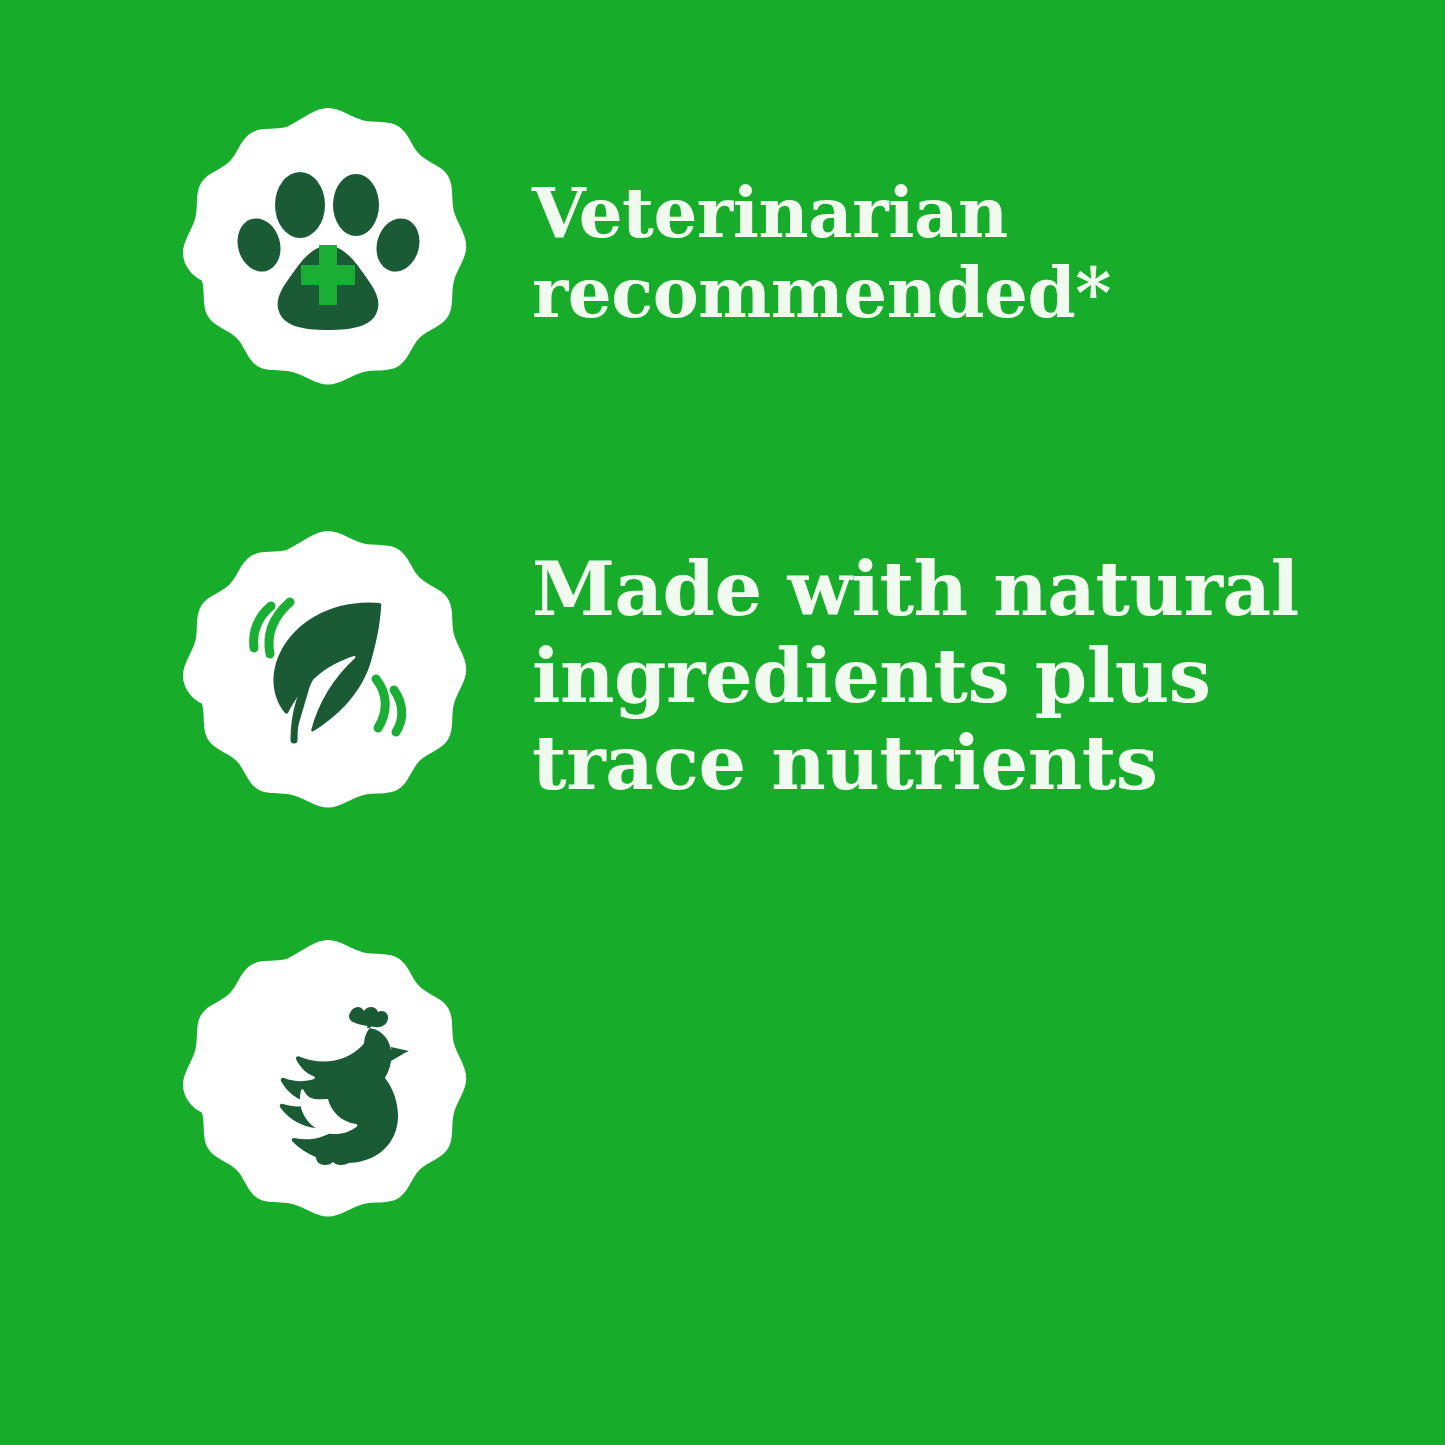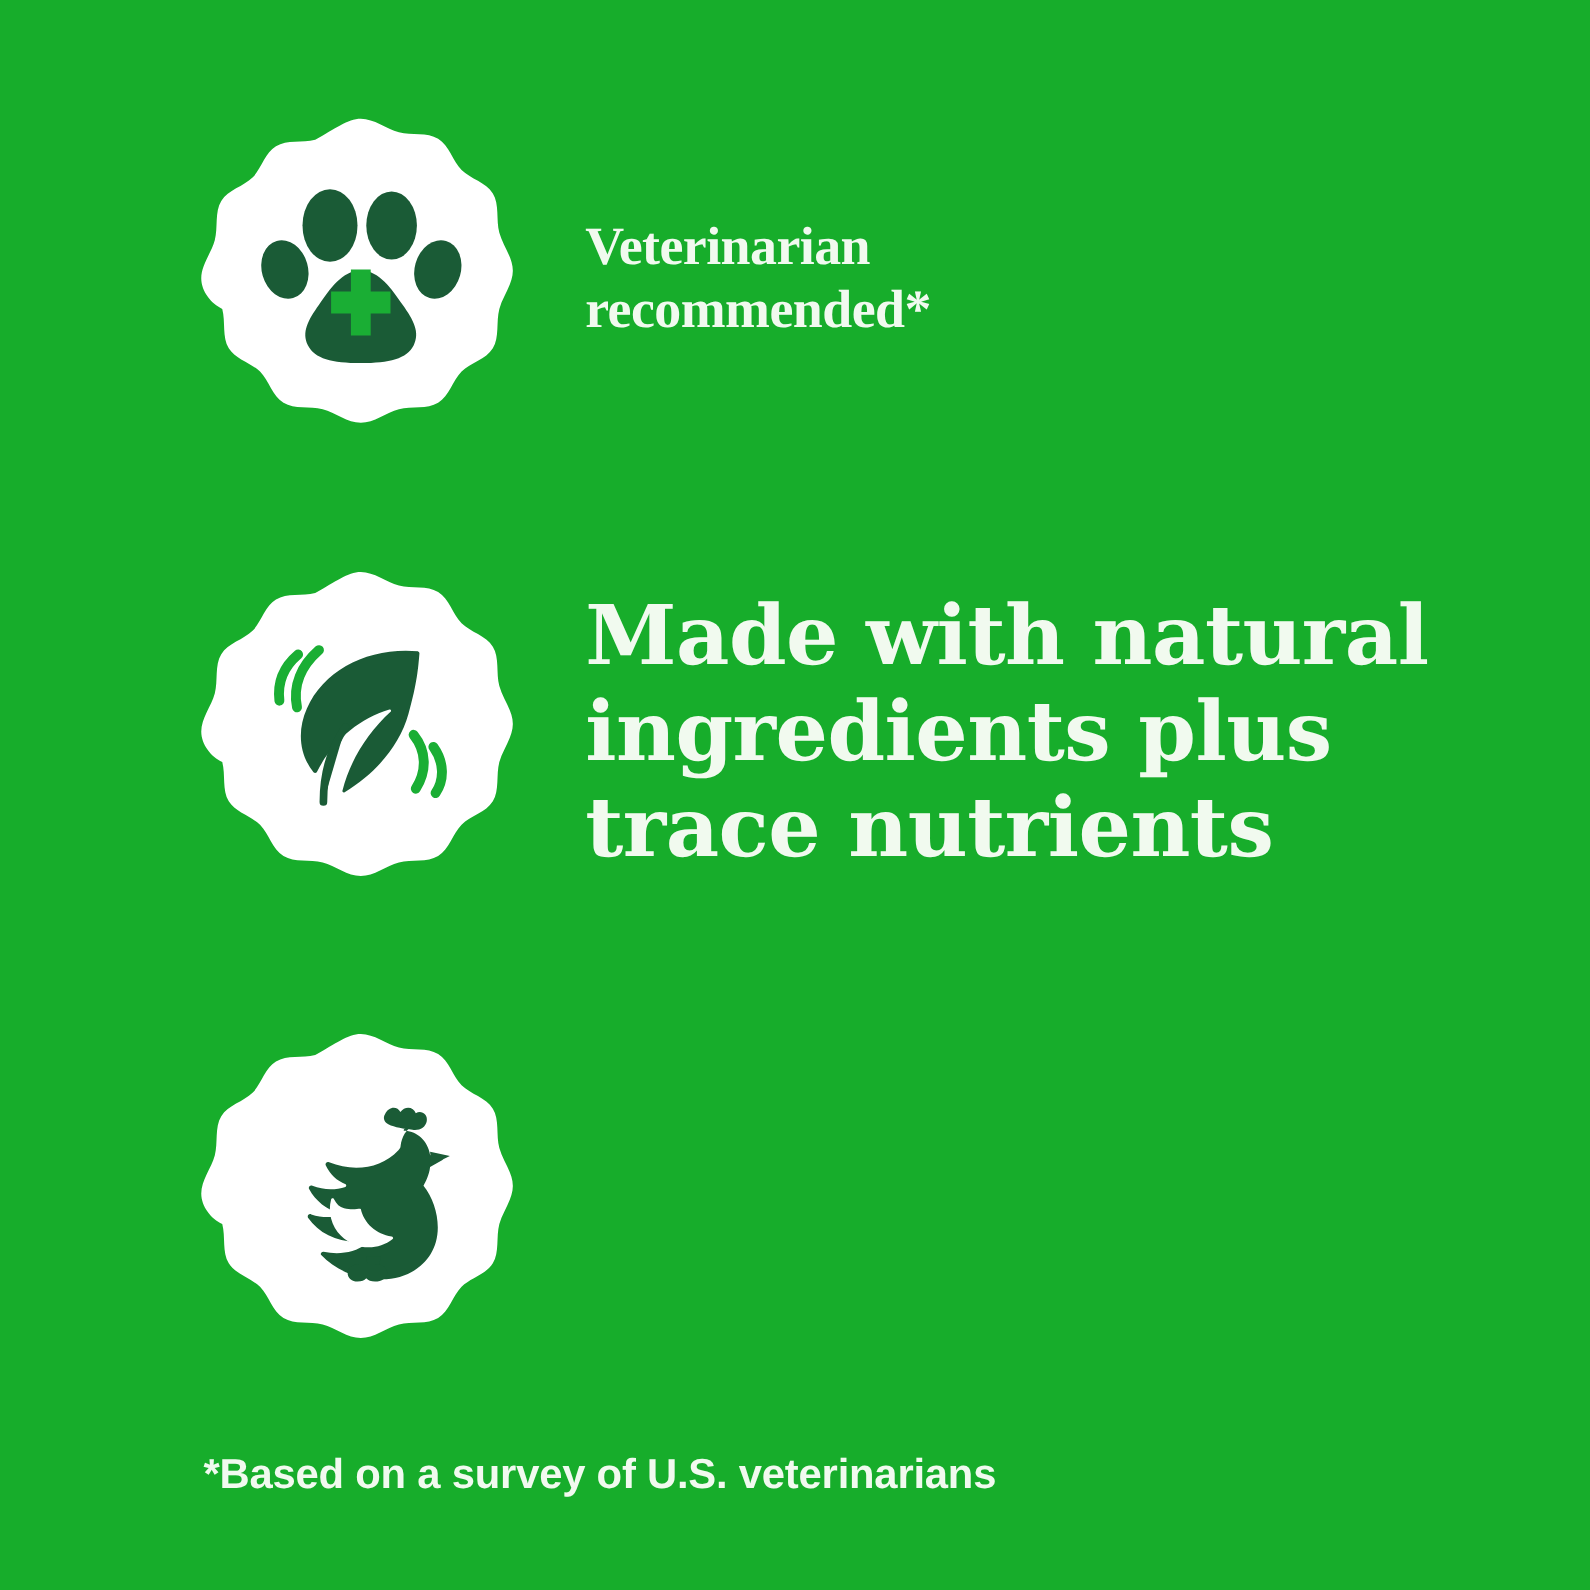--- a/index.html
+++ b/index.html
@@ -25,21 +25,21 @@
   
   .feature-row {
     position: absolute;
     left: 180px;
     display: flex;
     align-items: center;
     width: 1180px;
   }
 
   .row-1 { top: 103px; }
-  .row-2 { top: 515px; }
+  .row-2 { top: 526px; }
   .row-3 { top: 935px; }
 
   
   .badge {
     position: relative;
     width: 296px;
     height: 300px;
     flex: 0 0 296px;
     display: flex;
     align-items: center;
@@ -68,21 +68,21 @@
     color: #f1faef;
     font-family: "DejaVu Serif", "Liberation Serif", serif;
     font-weight: bold;
     font-size: 76px;
     line-height: 1.16;
     letter-spacing: -0.5px;
     white-space: pre-line;
     text-rendering: optimizeLegibility;
   }
 
-  .row-1 .feature-text { font-size: 49px; font-family: Liberation Serif, serif; }
+  .row-1 .feature-text { font-size: 69px; }
   .row-2 .feature-text { font-size: 75px; }
   .row-3 .feature-text { font-size: 75px; }
 
   
   .footnote {
     position: absolute;
     left: 185px;
     top: 1320px;
     color: #f1faef;
     font-family: "Liberation Sans", "DejaVu Sans", sans-serif;
@@ -227,15 +227,14 @@
             c0 -5 5 -8 11 -8 h14
             c6 0 11 3 11 8 0 5 -5 8 -11 8
             -4 0 -6 -1 -8 -3 -2 2 -4 3 -8 3
             -5 0 -9 -3 -9 -8z"></path>
         </svg>
       </div>
     </div>
 
   </div>
 
-  <div class="footnote">*Based on a survey of U.S. veterinarians</div>
 
 </div>
 
 </body></html>

